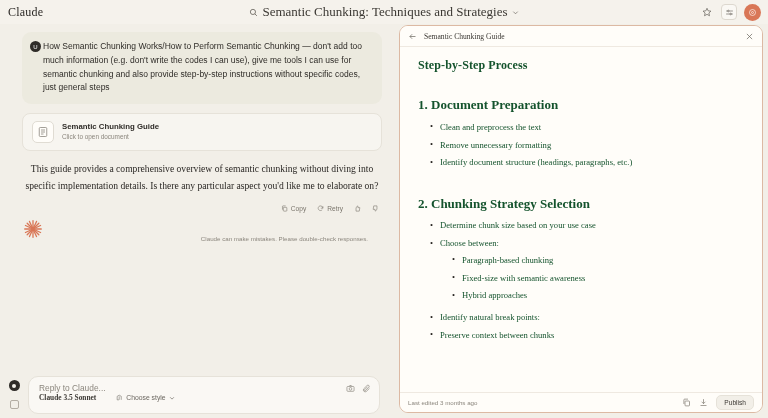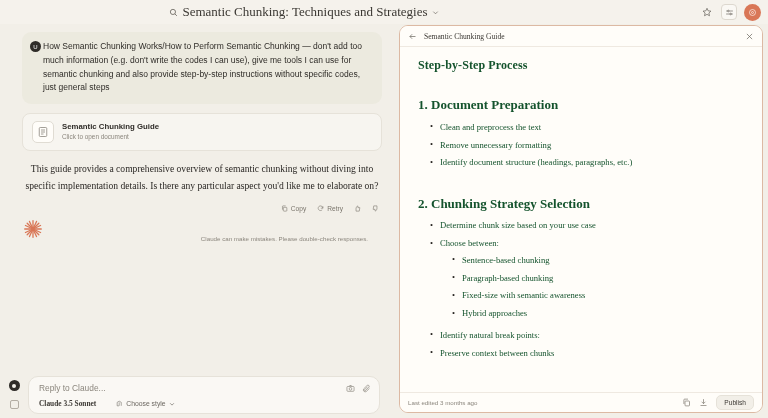--- a/index.html
+++ b/index.html
@@ -125,21 +125,21 @@
     cursor: pointer;
   }
   .rail-dot i { width: 4px; height: 4px; border-radius: 50%; background: #f2efe8; display: block; }
   .rail-sq {
     width: 9px; height: 9px; border: 1px solid #b3ada3; border-radius: 2px; cursor: pointer;
   }
   .composer {
     flex: 1; margin-right: 12px;
     background: #faf8f4; border: 1px solid #e6e2d9; border-radius: 10px;
     height: 38px; padding: 6px 8px 5px 10px;
-    display: flex; flex-direction: column; justify-content: space-between;
+    display: flex; flex-direction: column; 
   }
   .composer-top { display: flex; align-items: center; justify-content: space-between; }
   .composer-placeholder { font-size: 8.4px; color: #8b867d; }
   .composer-top-icons { display: flex; gap: 7px; color: #8b867d; }
   .composer-bottom { display: flex; align-items: center; gap: 20px; }
   .model-name { font-family: "Liberation Serif", serif; font-size: 7.4px; font-weight: bold; color: #3b3833; }
   .style-pick { display: flex; align-items: center; gap: 3px; font-size: 6.8px; color: #6b6760; cursor: pointer; }
 
   
   .artifact {
@@ -179,20 +179,21 @@
     font-size: 6.6px; color: #3b3833; padding: 3px 7px; cursor: pointer;
   }
   svg { display: block; }
 </style>
 </head>
 <body>
 
 <div class="app">
 
   <div class="topbar">
+    <div class="brand">Claude</div>
     <div class="topcenter">
       <span>
         <svg width="9" height="9" viewBox="0 0 16 16" fill="none" stroke="#6b6760" stroke-width="1.5">
           <circle cx="7" cy="7" r="4.6"></circle>
             <line x1="10.4" y1="10.4" x2="14" y2="14"></line>
         </svg>
       </span>
       <span class="chat-title">Semantic Chunking: Techniques and Strategies</span>
       <span>
         <svg width="7" height="7" viewBox="0 0 16 16" fill="none" stroke="#6b6760" stroke-width="1.6">
@@ -374,21 +375,20 @@
           <div class="art-h2">1. Document Preparation</div>
           <ul class="art-ul">
             <li><span>Clean and preprocess the text</span></li>
             <li><span>Remove unnecessary formatting</span></li>
             <li><span>Identify document structure (headings, paragraphs, etc.)</span></li>
           </ul>
           <div class="art-h2">2. Chunking Strategy Selection</div>
           <ul class="art-ul">
             <li><span>Determine chunk size based on your use case</span></li>
             <li><span>Choose between:</span><ul class="art-ul">
-                <li><span>Sentence-based chunking</span></li>
                 <li><span>Paragraph-based chunking</span></li>
                 <li><span>Fixed-size with semantic awareness</span></li>
                 <li><span>Hybrid approaches</span></li>
               </ul></li>
           </ul>
           <ul class="art-ul">
             <li><span>Identify natural break points:</span></li>
             <li><span>Preserve context between chunks</span></li>
           </ul>
         </div>

